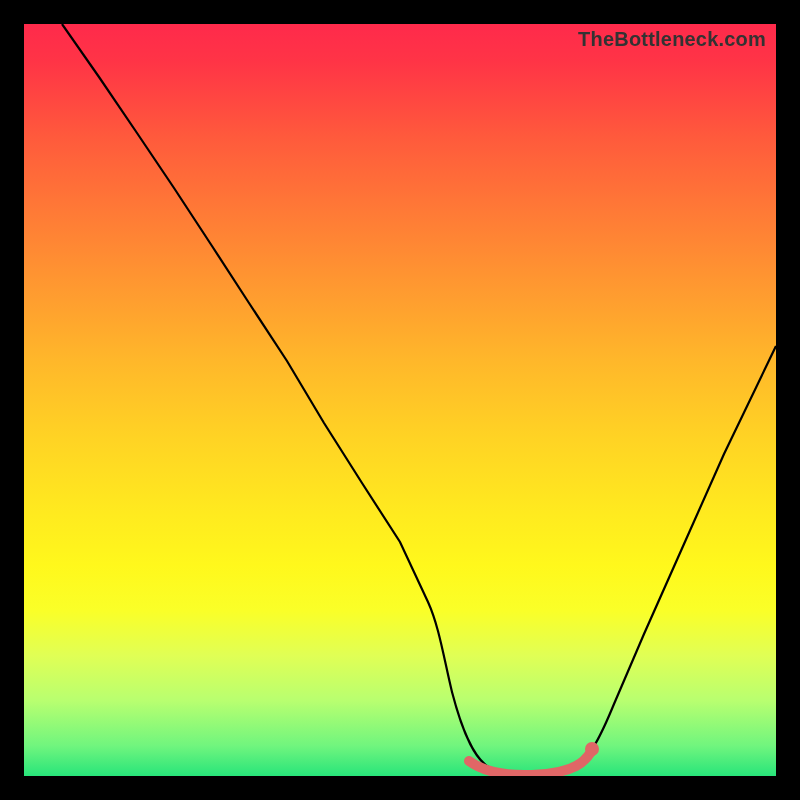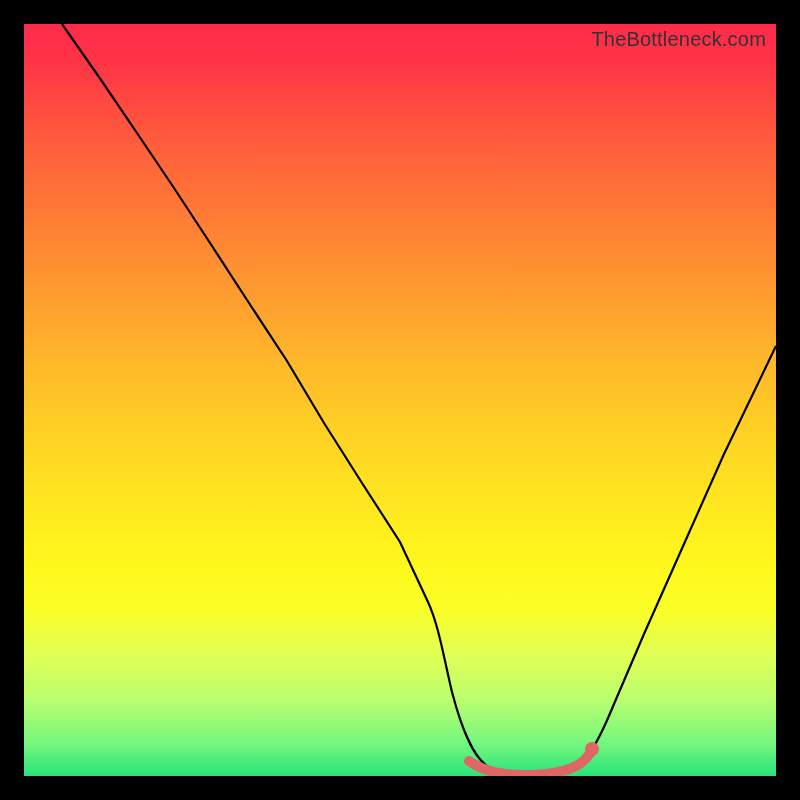--- a/index.html
+++ b/index.html
@@ -35,21 +35,21 @@
       #28e47a 100%
     );
     overflow: hidden;
   }
   .watermark {
     position: absolute;
     top: 4px;
     right: 10px;
     color: #333;
     font-size: 20px;
-    font-weight: 400;
+    font-weight: 700;
     letter-spacing: 0.01em;
   }
   svg.curve {
     position: absolute;
     inset: 0;
     width: 100%;
     height: 100%;
   }
   .curve path.main {
     fill: none;

